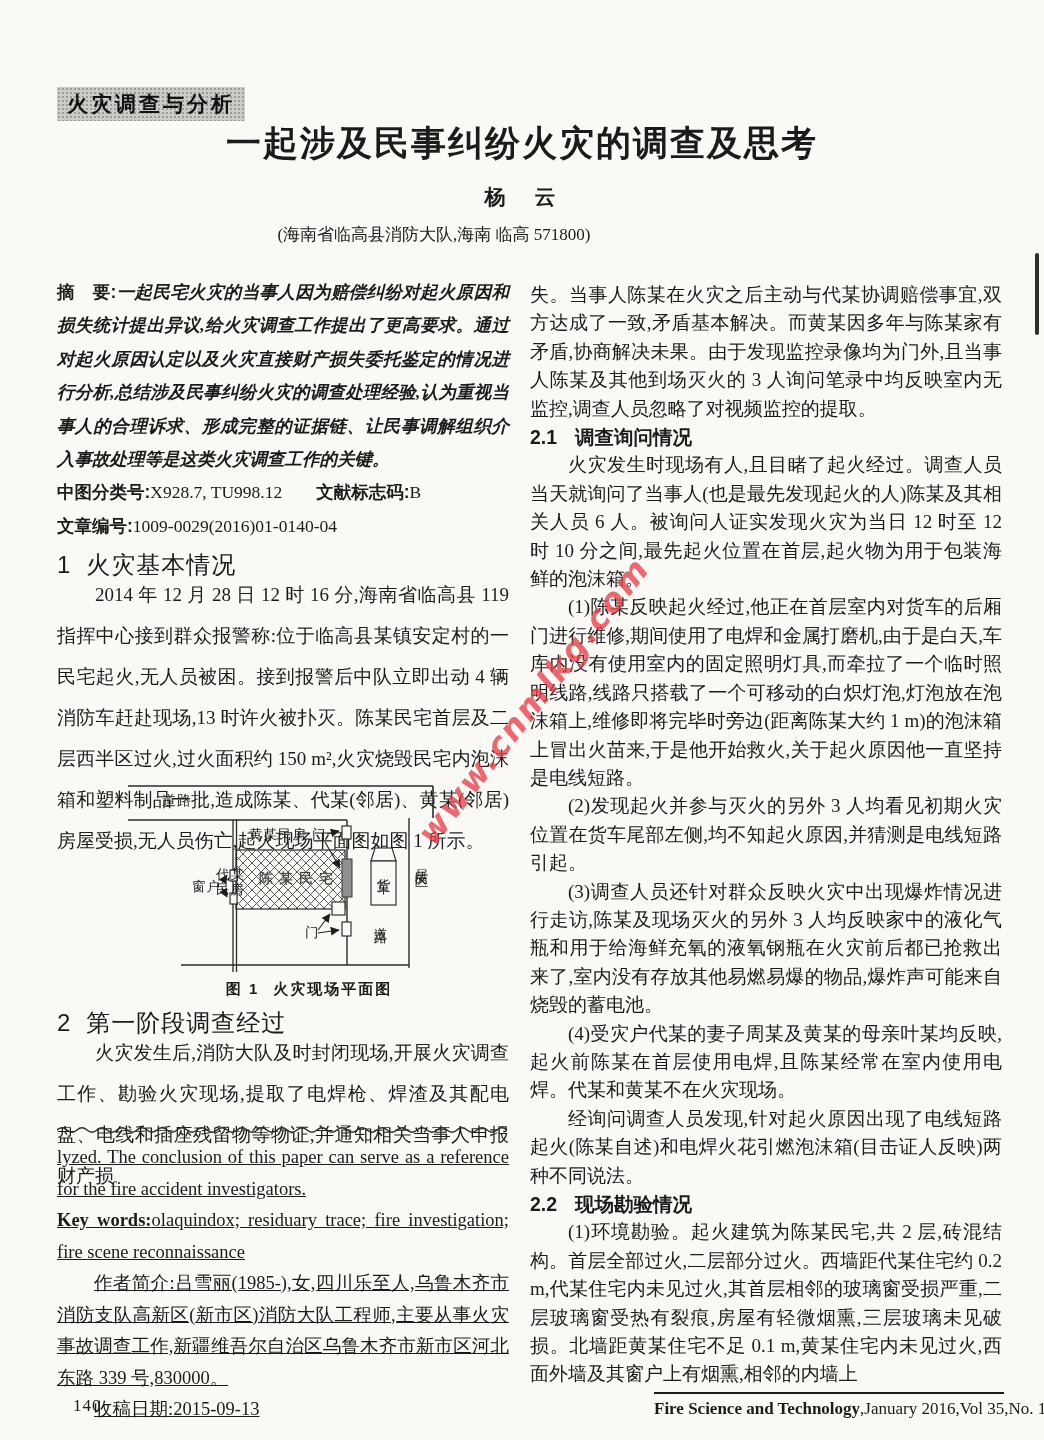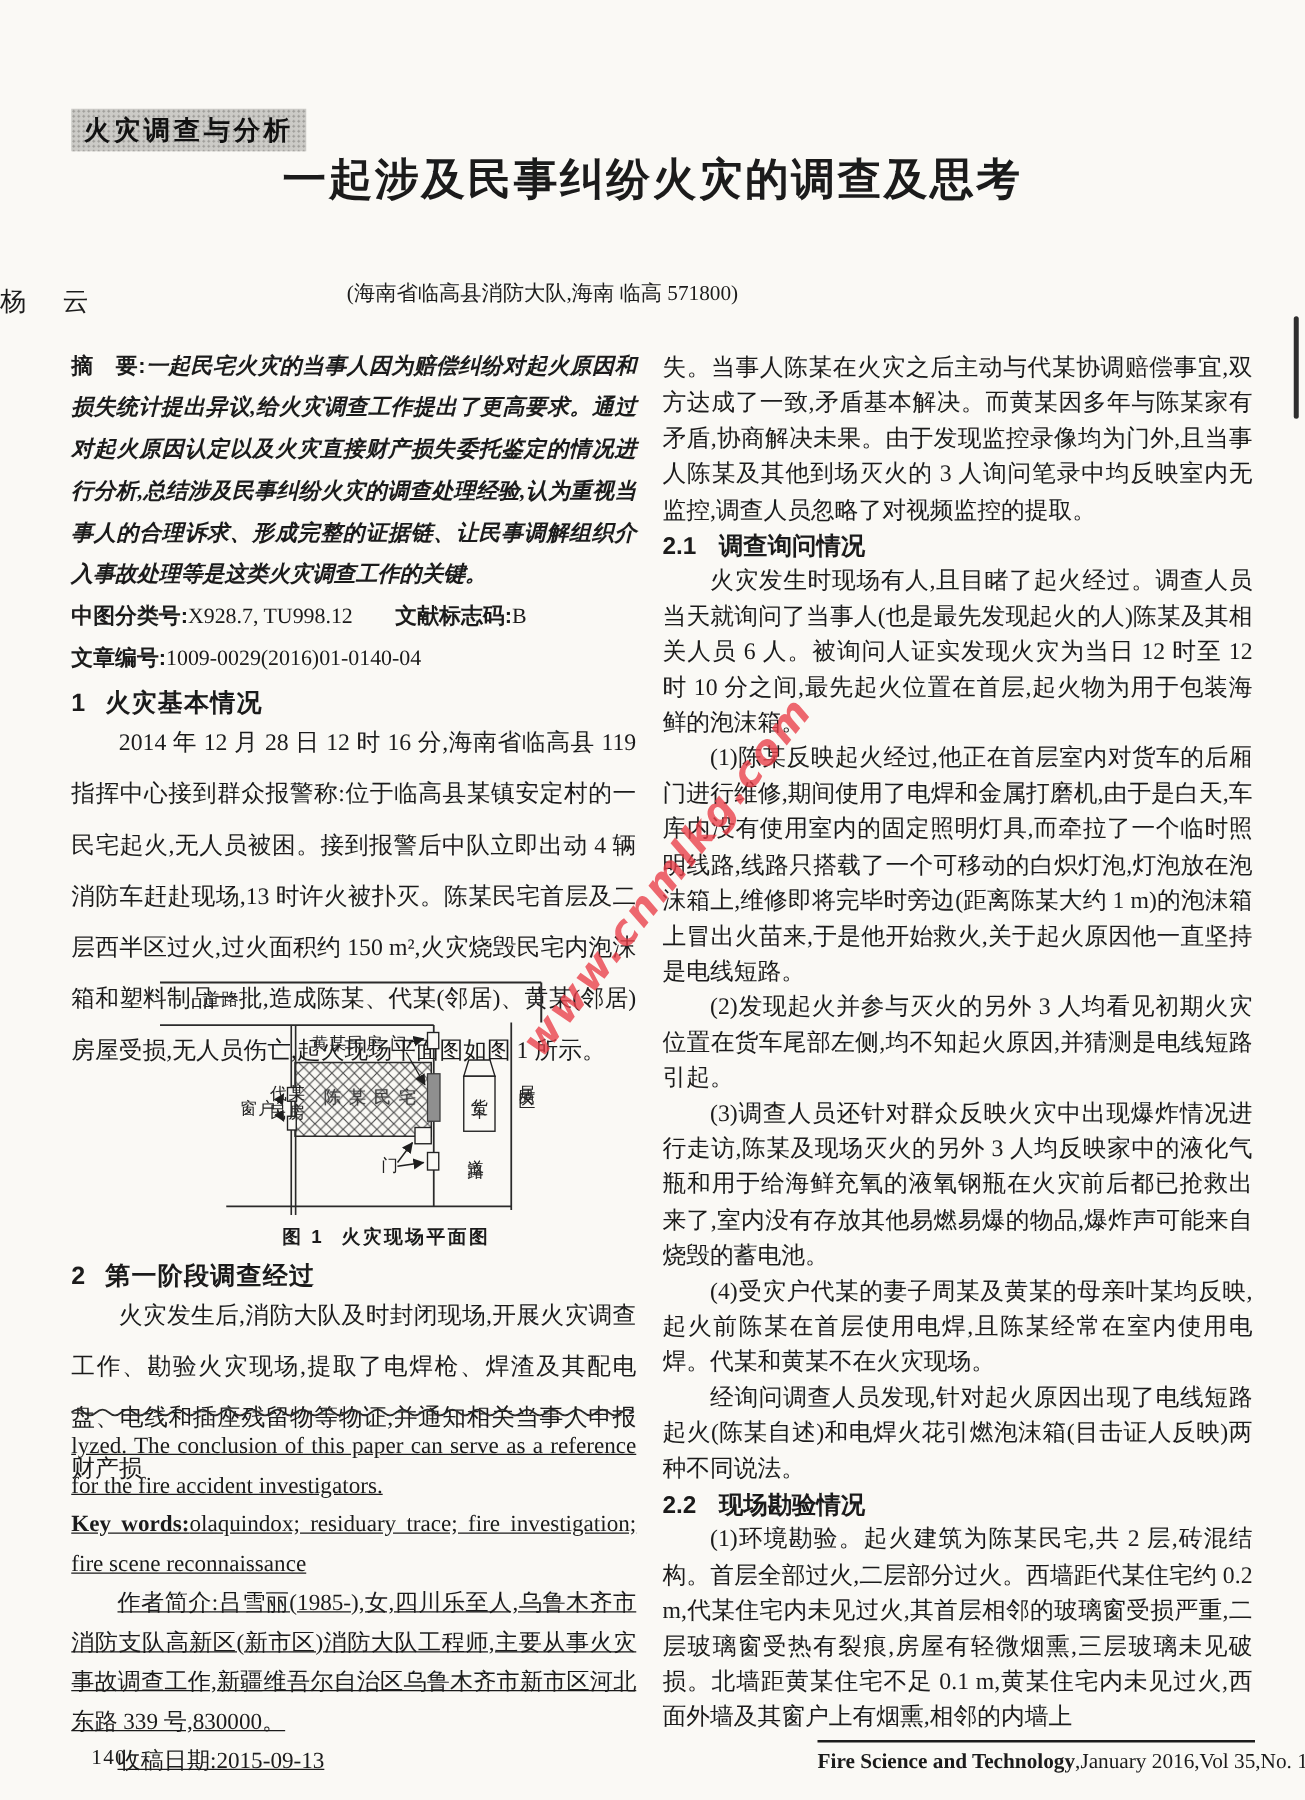--- a/index.html
+++ b/index.html
@@ -19,37 +19,37 @@
     background-color:#cccbc7;
     background-image:radial-gradient(#9d9c98 0.8px, transparent 0.9px);
     background-size:4px 4px;
     display:flex;align-items:center;justify-content:center;
     font-weight:700;font-size:21px;letter-spacing:3px;color:#111;
   }
   .doc-title{
     left:0;width:1044px;top:120px;text-align:center;
     font-size:35px;font-weight:700;letter-spacing:2px;
   }
-  .author{left:0;width:1044px;top:183px;text-align:left;font-size:21px;font-weight:400;letter-spacing:4px;margin-top:44px;}
+  .author{left:0;width:1044px;top:183px;text-align:center;font-size:21px;font-weight:700;letter-spacing:4px;}
   .affiliation{left:0;width:868px;top:223px;text-align:center;font-size:17px;}
 
   .abstract-block{
     left:57px;top:276px;width:452px;
     font-size:17.5px;line-height:33.4px;text-align:justify;
   }
   .kai{font-style:italic;font-weight:600;}
   .kv-label{font-style:normal;font-weight:700;font-family:"Liberation Sans","DejaVu Sans",sans-serif;}
   .abstract-text{text-indent:0;}
   .abstract-block p{margin:0;}
   .meta-val{font-style:normal;font-weight:400;}
   .gap{display:inline-block;width:34px;}
 
   .sec-heading{
     font-family:"Liberation Sans","DejaVu Sans",sans-serif;
-    font-weight:700;font-size:20px;letter-spacing:1px;
+    font-weight:400;font-size:24px;letter-spacing:1px;
   }
   .sec-heading .num{margin-right:16px;letter-spacing:0;}
   .body-para{
     width:452px;left:57px;font-size:19px;line-height:41px;
     text-align:justify;text-indent:2em;
   }
 
   
   .figure-wrap{left:126px;top:782px;width:366px;height:222px;}
   .fig-label{position:absolute;font-size:13.5px;color:#222;line-height:15px;letter-spacing:1px;}

